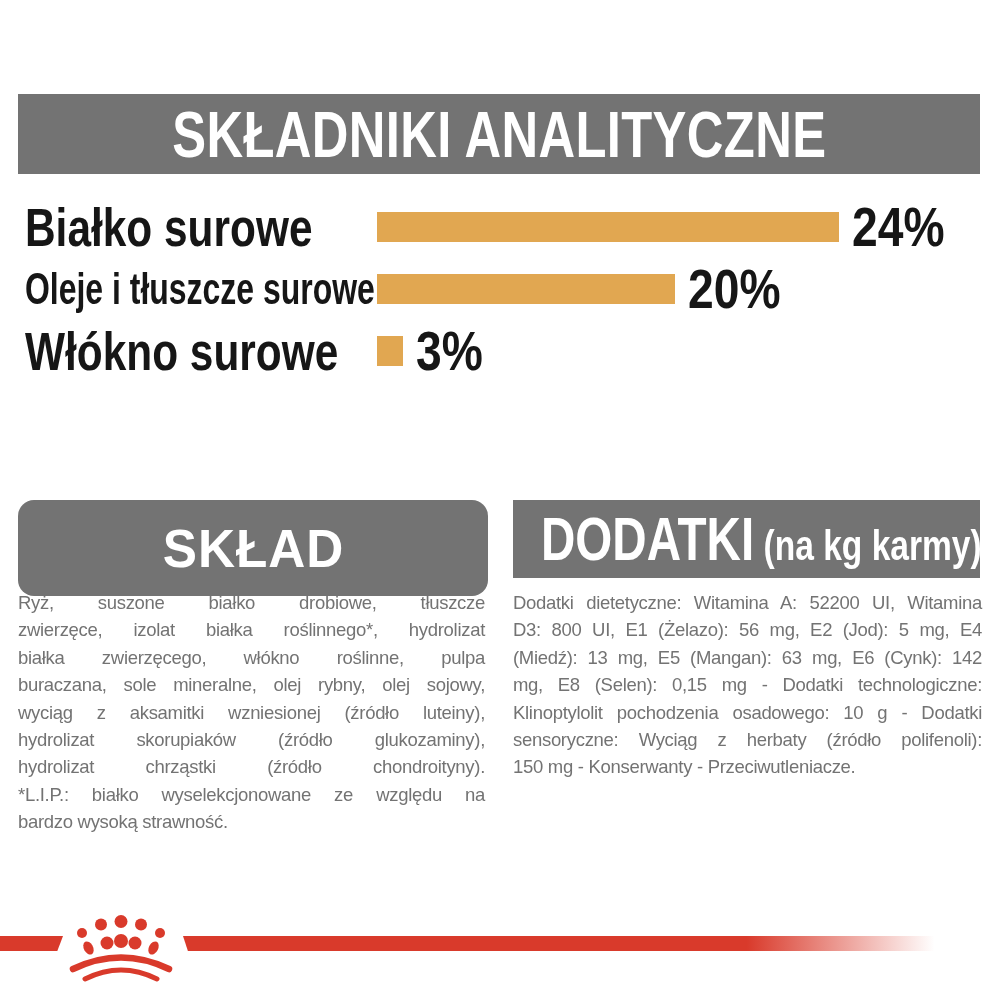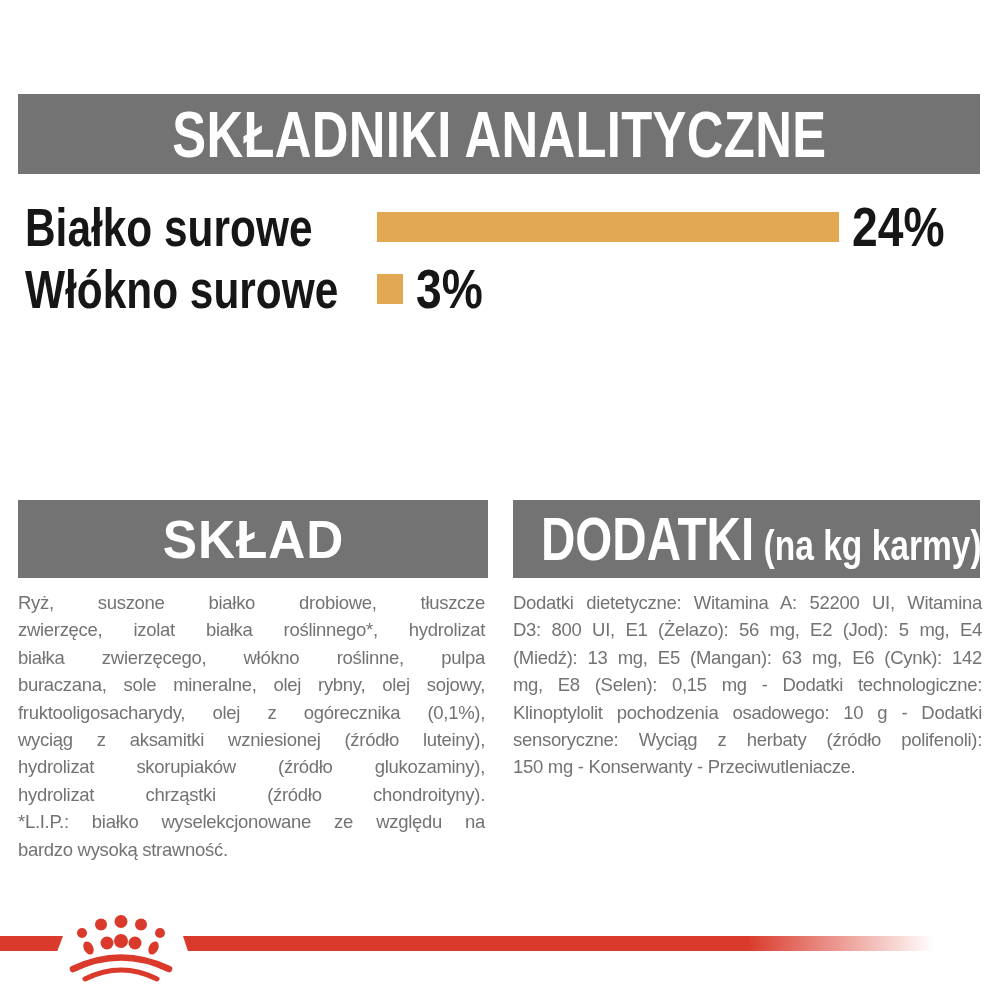--- a/index.html
+++ b/index.html
@@ -4,21 +4,21 @@
 <style>
   html,body{margin:0;padding:0;background:#fff;}
   #canvas{position:relative;width:1000px;height:1000px;background:#ffffff;overflow:hidden;
           font-family:"Liberation Sans",sans-serif;}
 
   
   .banner{position:absolute;background:#737373;display:flex;align-items:center;overflow:hidden;}
   #banner-top{left:18px;top:94px;width:962px;height:80px;justify-content:center;}
   #banner-top .t{font-size:65px;font-weight:bold;color:#fff;letter-spacing:.5px;white-space:nowrap;
                  display:inline-block;transform:scaleX(.78);transform-origin:center;}
-  #banner-sklad{left:18px;top:500px;width:470px;height:78px;justify-content:center;}
+  #banner-sklad{left:18px;top:500px;width:470px;height:96px;justify-content:center;border-radius:16px;}
   #banner-sklad .t{font-size:54px;font-weight:bold;color:#fff;letter-spacing:1px;white-space:nowrap;
                  display:inline-block;transform:scaleX(.95);transform-origin:center;}
   #banner-dodatki{left:513px;top:500px;width:467px;height:78px;padding-left:28px;box-sizing:border-box;}
   #banner-dodatki .line{white-space:nowrap;display:inline-block;transform:scaleX(.78);transform-origin:left center;color:#fff;}
   #banner-dodatki .big{font-size:61px;font-weight:bold;}
   #banner-dodatki .sub{font-size:43px;font-weight:bold;margin-left:12px;}
 
   
   #chart{position:absolute;left:18px;top:196px;width:962px;}
   .chart-row{display:flex;align-items:center;height:62px;}
@@ -58,41 +58,47 @@
   <div id="chart">
     <div class="chart-row">
       <div class="chart-label-cell">
         <span class="lab lab-big">Białko surowe</span>
       </div>
       <div class="bar" style="width:462px"></div>
       <span class="chart-value">24%</span>
     </div>
     <div class="chart-row">
       <div class="chart-label-cell">
+        <span class="lab lab-mid">Oleje i tłuszcze surowe</span>
+      </div>
+      <div class="bar" style="width:298px"></div>
+      <span class="chart-value">20%</span>
+    </div>
+    <div class="chart-row">
+      <div class="chart-label-cell">
         <span class="lab lab-big">Włókno surowe</span>
       </div>
       <div class="bar" style="width:26px"></div>
       <span class="chart-value">3%</span>
     </div>
   </div>
 
   <div class="banner" id="banner-sklad">
     <span class="t">SKŁAD</span>
   </div>
 
   <div class="banner" id="banner-dodatki">
     <span class="line"><span class="big">DODATKI</span><span class="sub">(na kg karmy)</span></span>
   </div>
 
   <div class="col" id="col-sklad">
     <div class="tline">Ryż, suszone białko drobiowe, tłuszcze</div>
     <div class="tline">zwierzęce, izolat białka roślinnego*, hydrolizat</div>
     <div class="tline">białka zwierzęcego, włókno roślinne, pulpa</div>
     <div class="tline">buraczana, sole mineralne, olej rybny, olej sojowy,</div>
-    <div class="tline">fruktooligosacharydy, olej z ogórecznika (0,1%),</div>
     <div class="tline">wyciąg z aksamitki wzniesionej (źródło luteiny),</div>
     <div class="tline">hydrolizat skorupiaków (źródło glukozaminy),</div>
     <div class="tline">hydrolizat chrząstki (źródło chondroityny).</div>
     <div class="tline">*L.I.P.: białko wyselekcjonowane ze względu na</div>
     <div class="tline last">bardzo wysoką strawność.</div>
   </div>
 
   <div class="col" id="col-dodatki">
     <div class="tline">Dodatki dietetyczne: Witamina A: 52200 UI, Witamina</div>
     <div class="tline">D3: 800 UI, E1 (Żelazo): 56 mg, E2 (Jod): 5 mg, E4</div>

